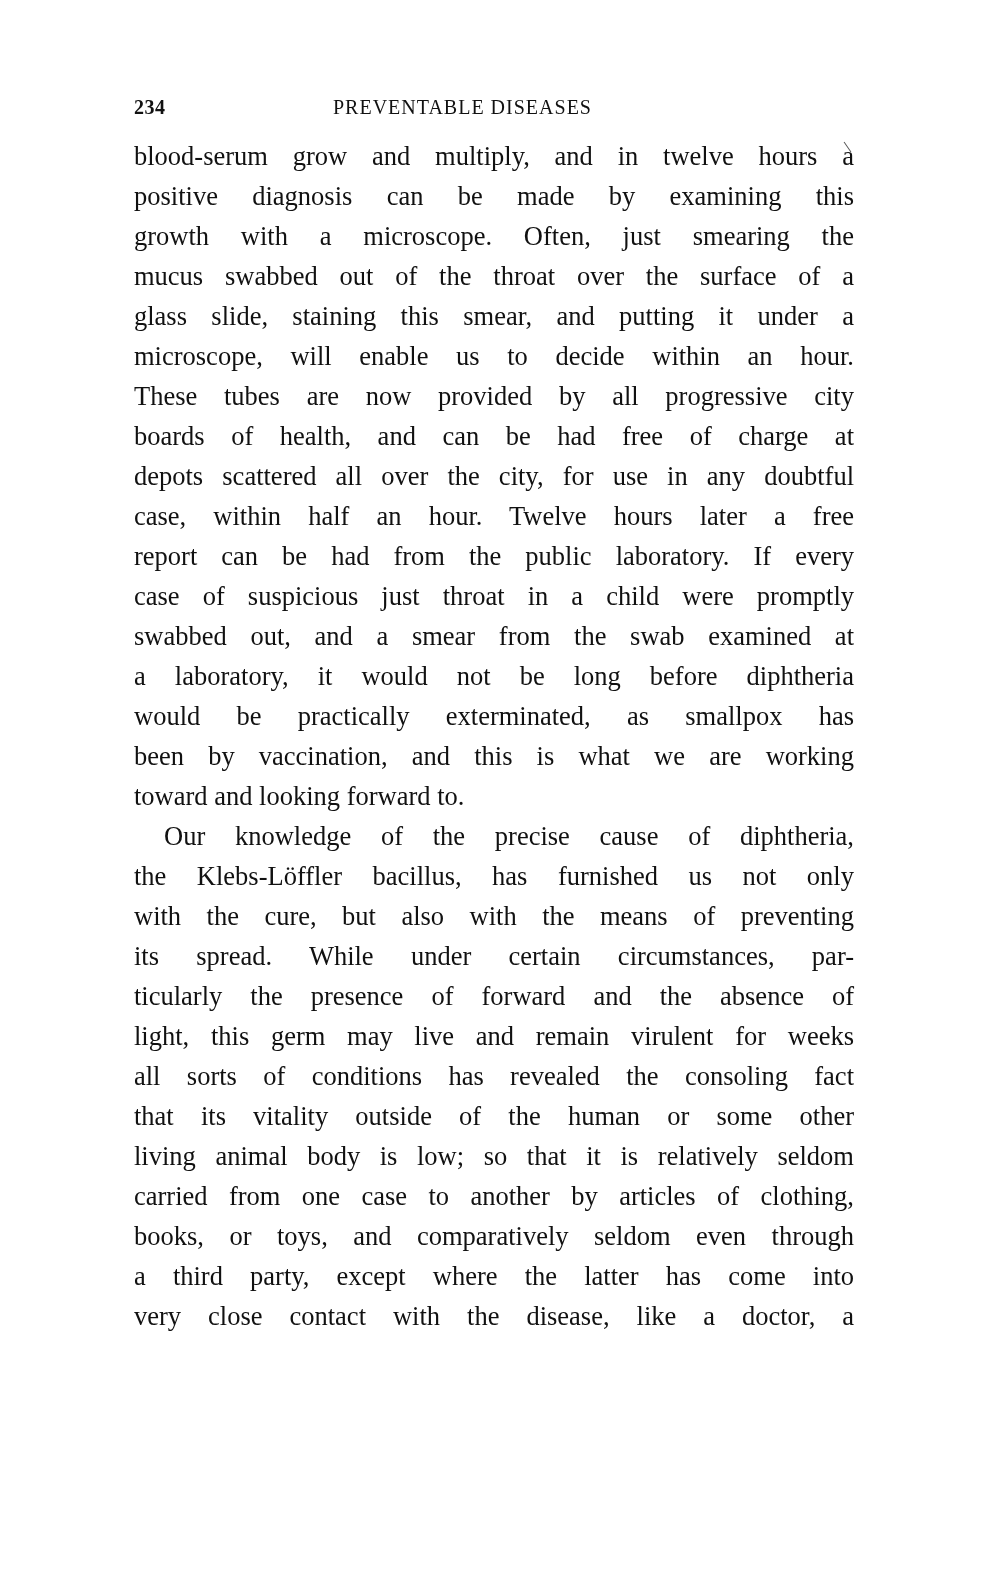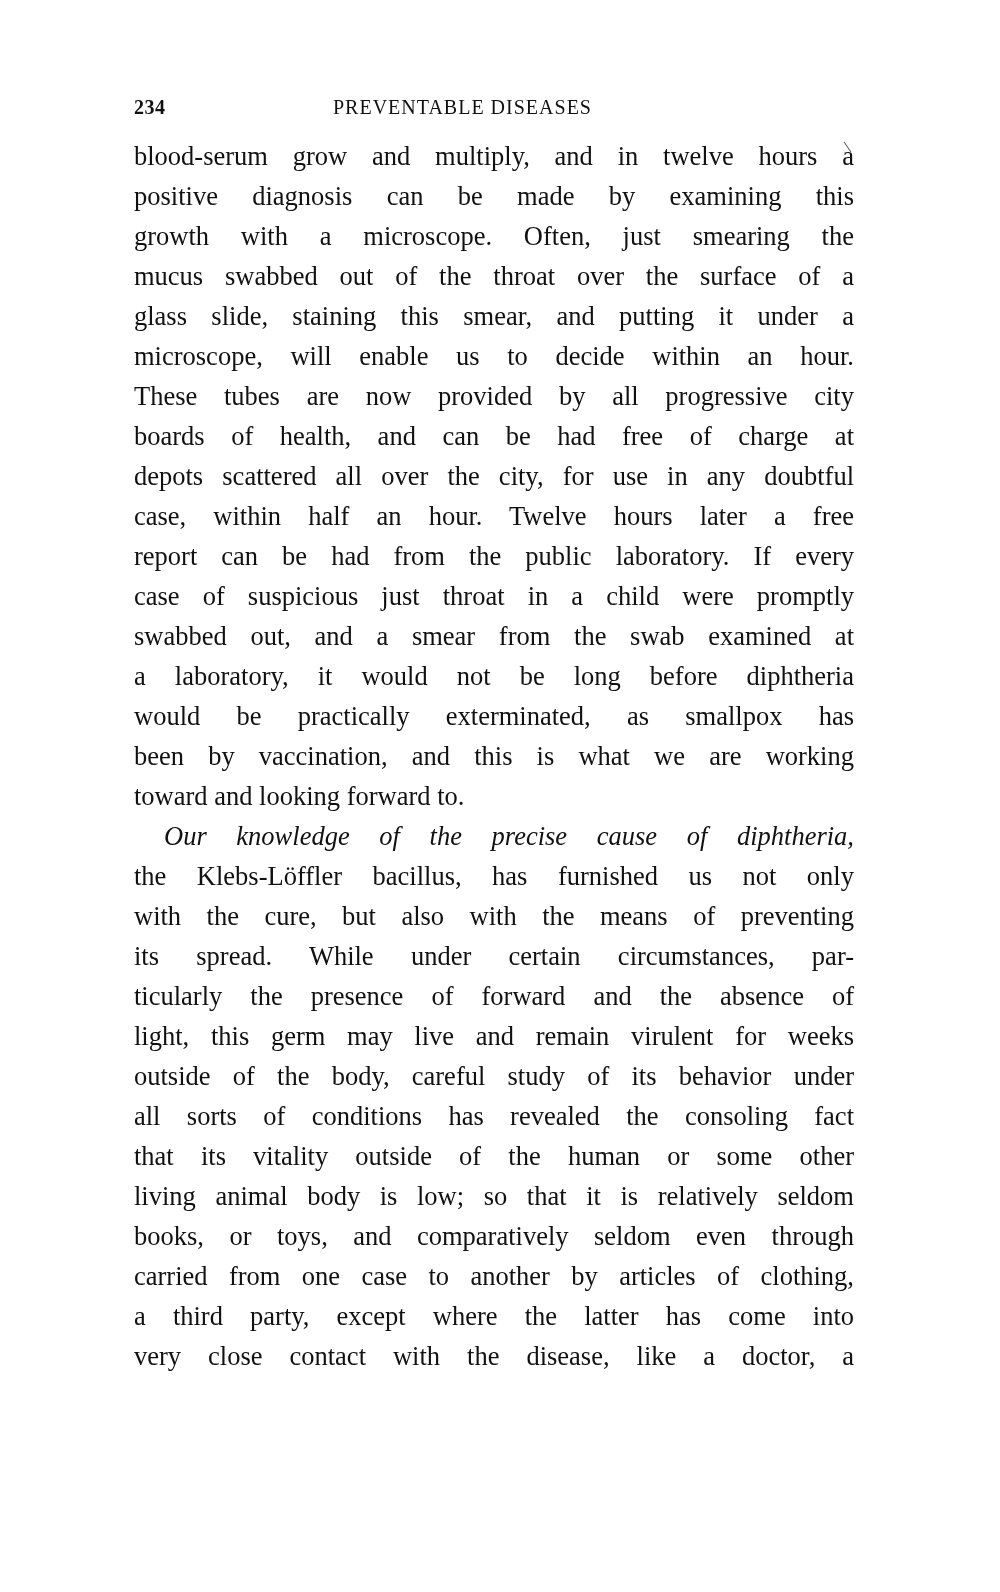--- a/index.html
+++ b/index.html
@@ -58,21 +58,20 @@
       font-size: 26.5px;
       white-space: nowrap;
       text-align: justify;
       text-align-last: justify;
     }
     .line.last {
       text-align-last: left;
     }
     .line.indent {
       padding-left: 30px;
-      font-style: italic;
     }
   </style>
 </head>
 <body>
 
 <div class="page">
   <div class="running-head">
     <span class="page-number">234</span>
     <span class="running-title">PREVENTABLE DISEASES</span>
     <span class="stray-mark"></span>
@@ -98,23 +97,22 @@
       <span class="line">been by vaccination, and this is what we are working</span>
       <span class="line last">toward and looking forward to.</span>
     </div>
     <div>
       <span class="line indent">Our knowledge of the precise cause of diphtheria,</span>
       <span class="line">the Klebs-Löffler bacillus, has furnished us not only</span>
       <span class="line">with the cure, but also with the means of preventing</span>
       <span class="line">its spread. While under certain circumstances, par-</span>
       <span class="line">ticularly the presence of forward and the absence of</span>
       <span class="line">light, this germ may live and remain virulent for weeks</span>
-      <span class="line">outside of the body, careful study of its behavior under</span>
       <span class="line">all sorts of conditions has revealed the consoling fact</span>
       <span class="line">that its vitality outside of the human or some other</span>
       <span class="line">living animal body is low; so that it is relatively seldom</span>
+      <span class="line">carried from one case to another by articles of clothing,</span>
       <span class="line">books, or toys, and comparatively seldom even through</span>
-      <span class="line">carried from one case to another by articles of clothing,</span>
       <span class="line">a third party, except where the latter has come into</span>
       <span class="line">very close contact with the disease, like a doctor, a</span>
     </div>
   </div>
 </div>
 
 </body></html>

